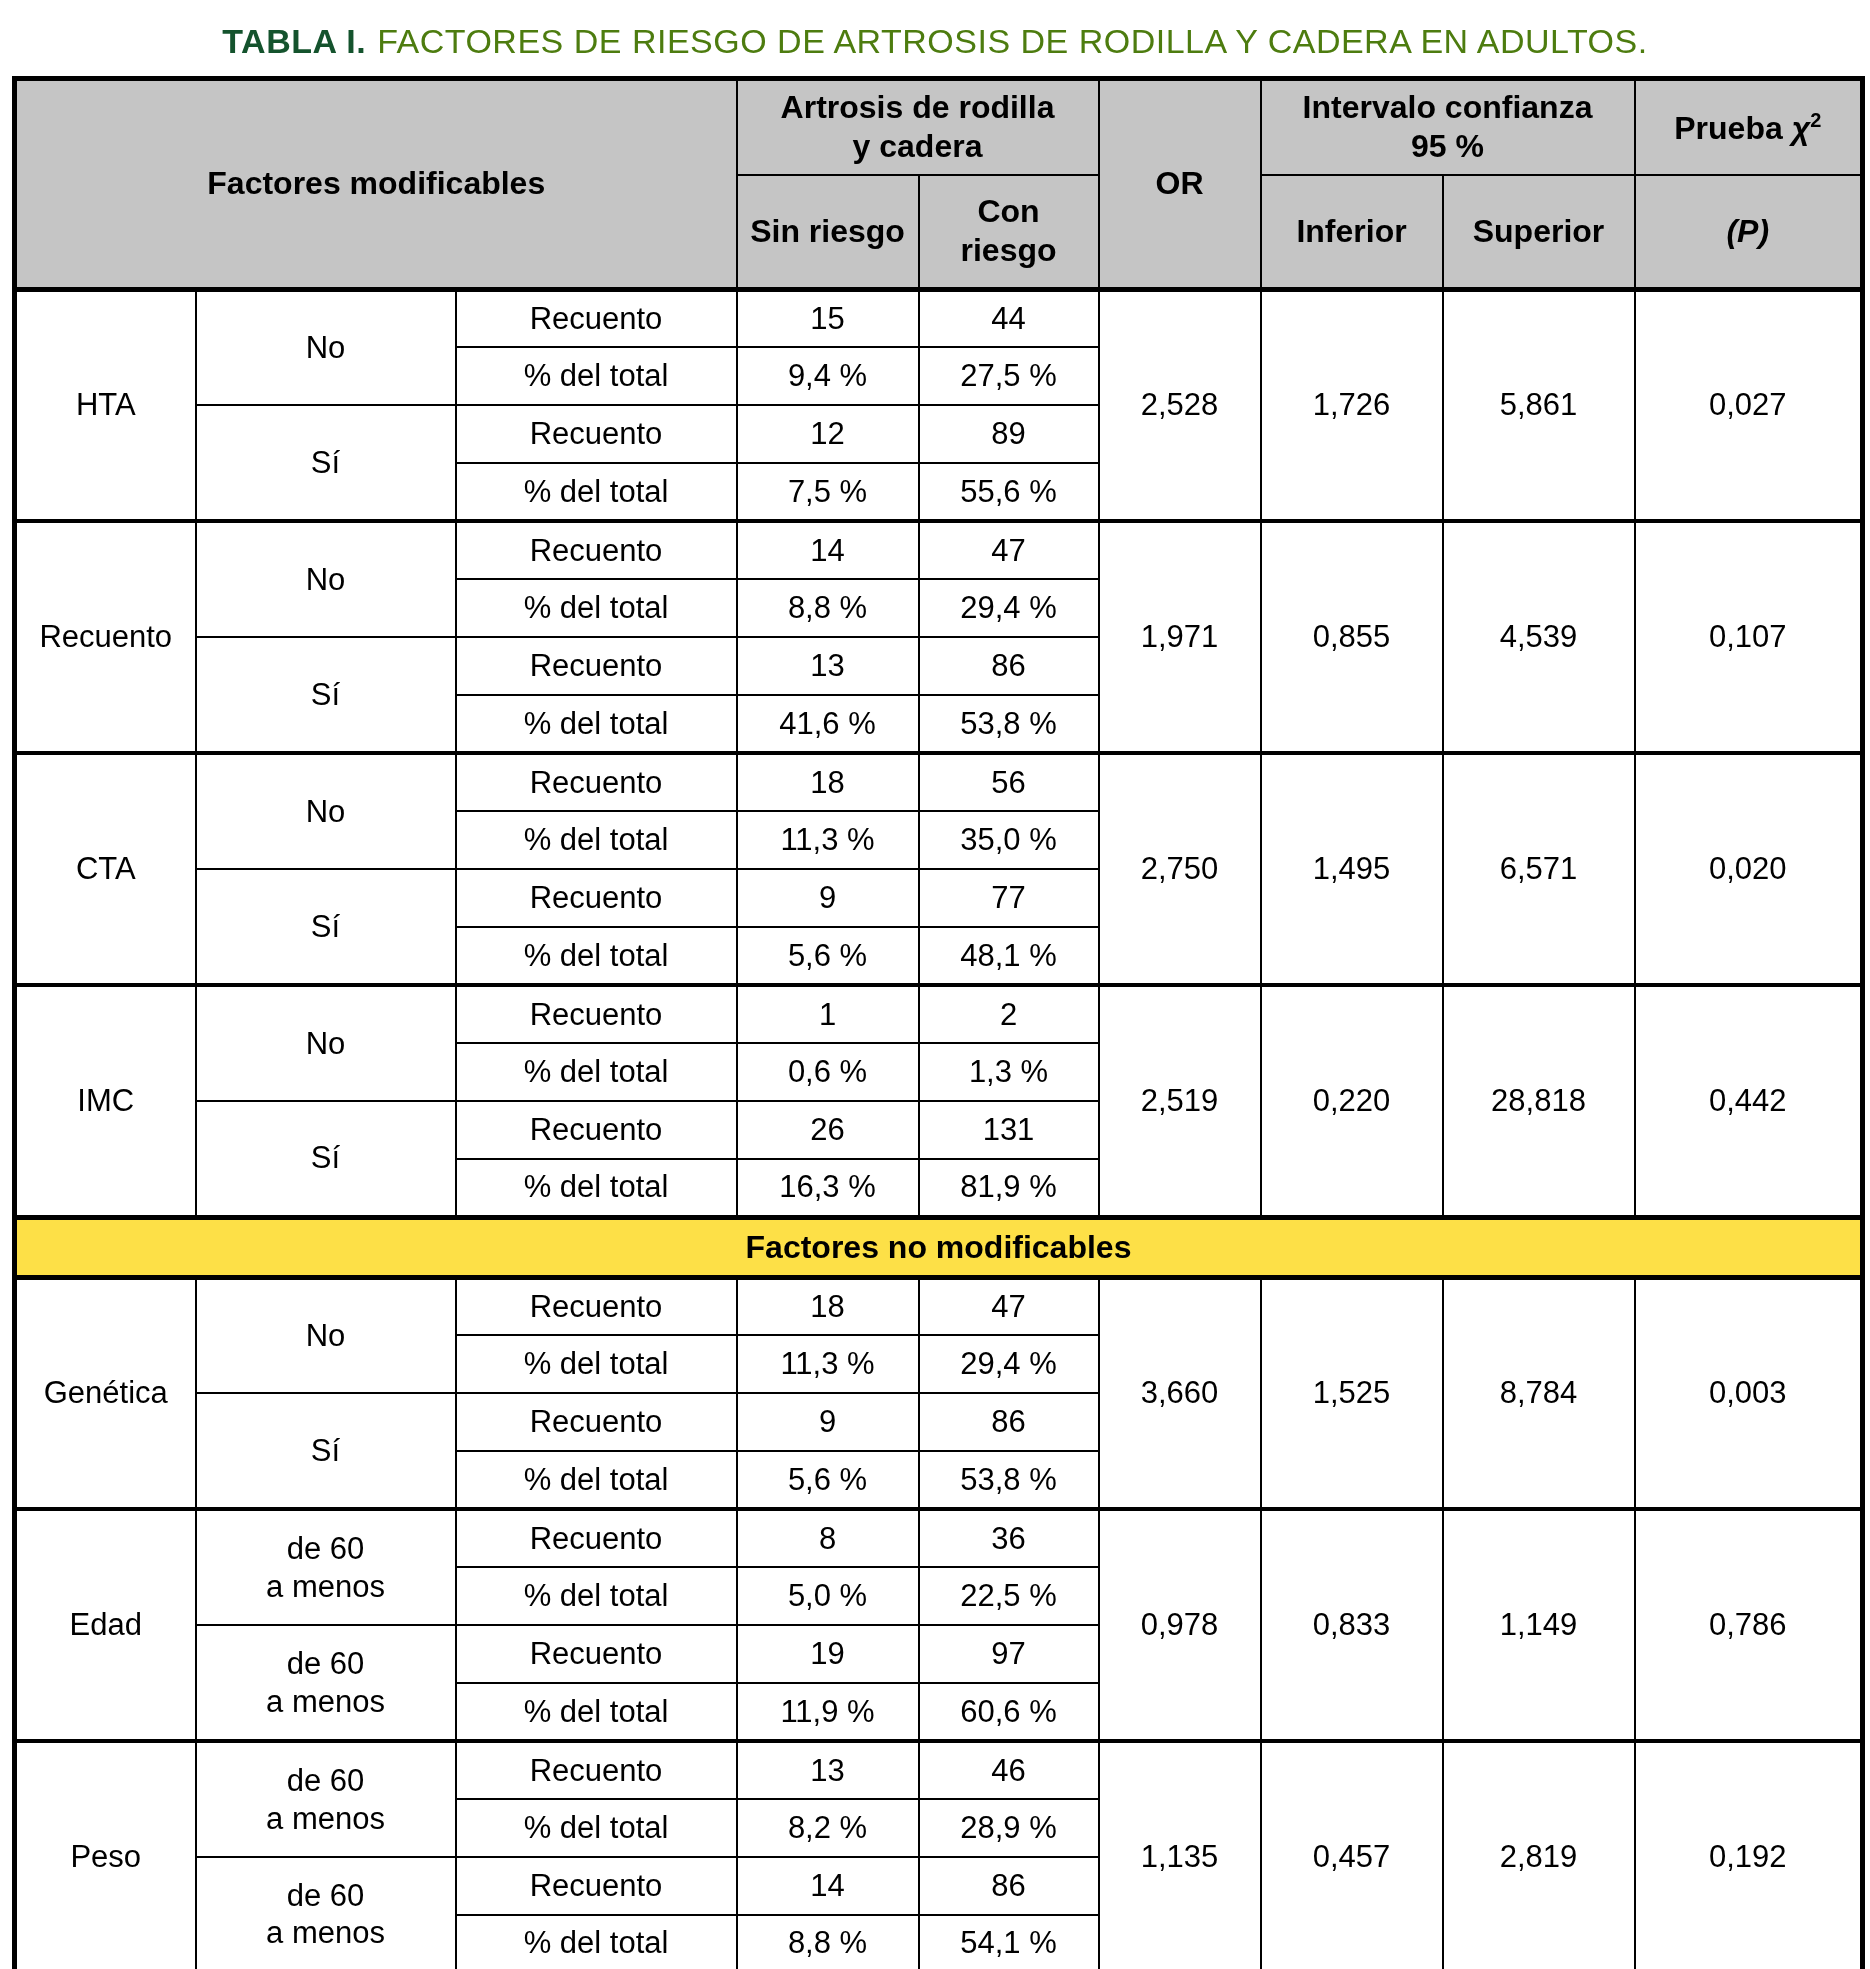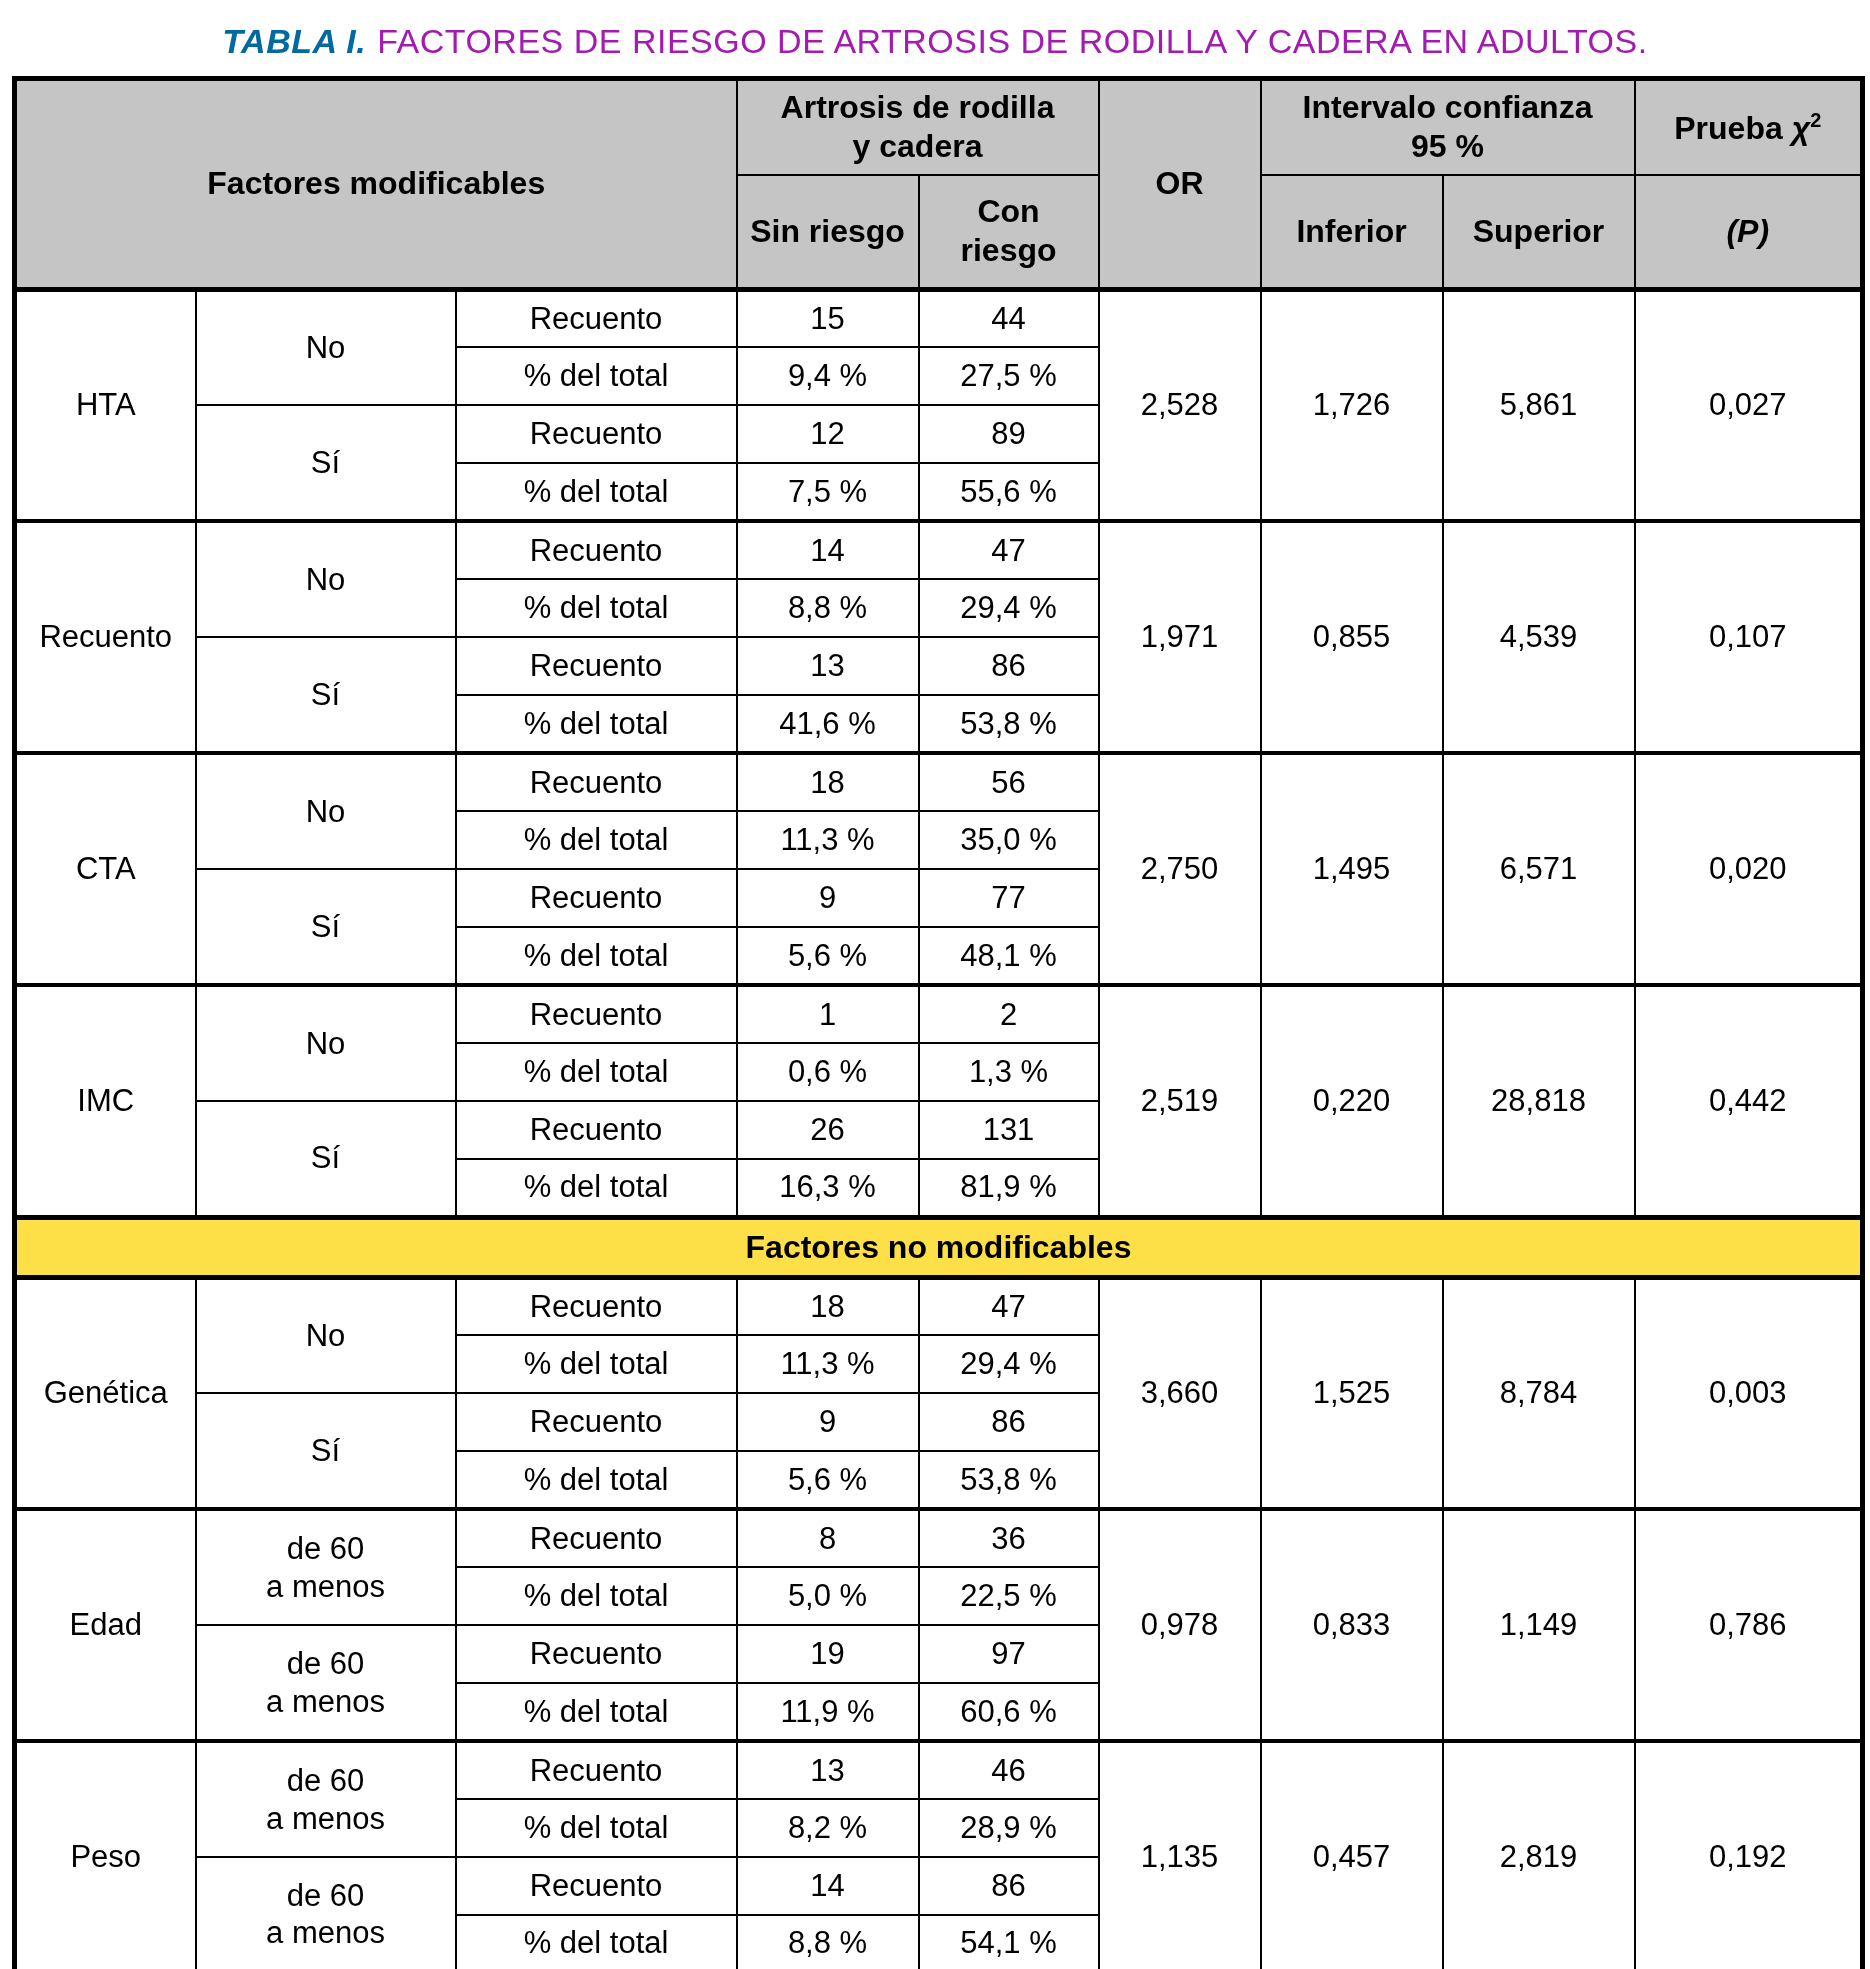--- a/index.html
+++ b/index.html
@@ -9,22 +9,22 @@
     color:#000;
     position:relative;
   }
   .title {
     text-align:center;
     margin:22px 9.1px 14.6px 9.1px;
     font-size:34px;
     letter-spacing:0.5px;
     white-space:nowrap;
   }
-  .title .t-prefix { color:#0369a1; font-weight:bold; margin-right:11px;font-style:italic; }
-  .title .t-text { color:#a21caf; font-weight:500; }
+  .title .t-prefix { color:#14532d; font-weight:bold; margin-right:11px; }
+  .title .t-text { color:#4d7c0f; font-weight:500; }
 
   table.main {
     border-collapse:collapse;
     table-layout:fixed;
     width:1847px;
     margin-left:12px;
     border:5.5px solid #000;
   }
   th, td {
     border:2.7px solid #000;

